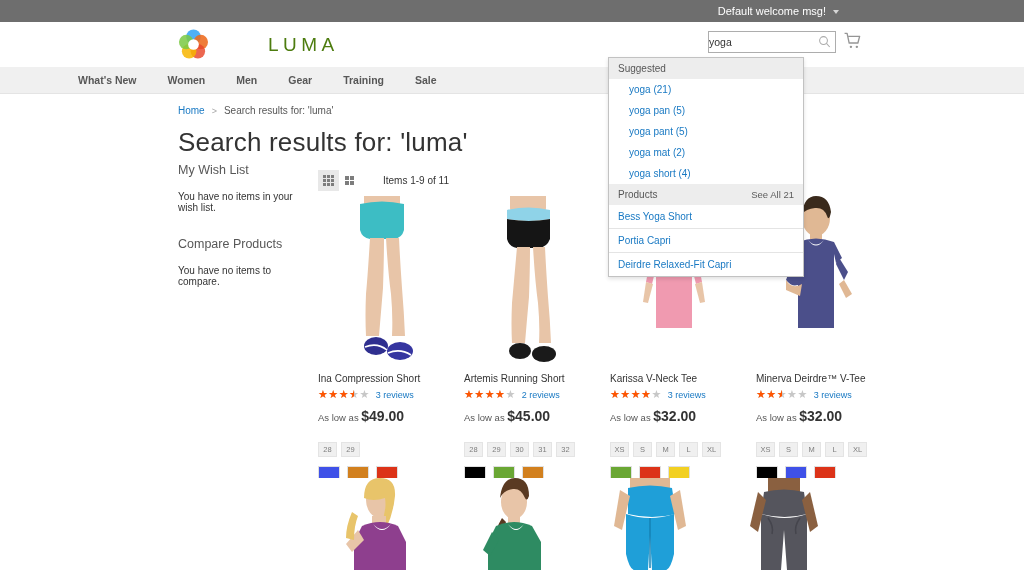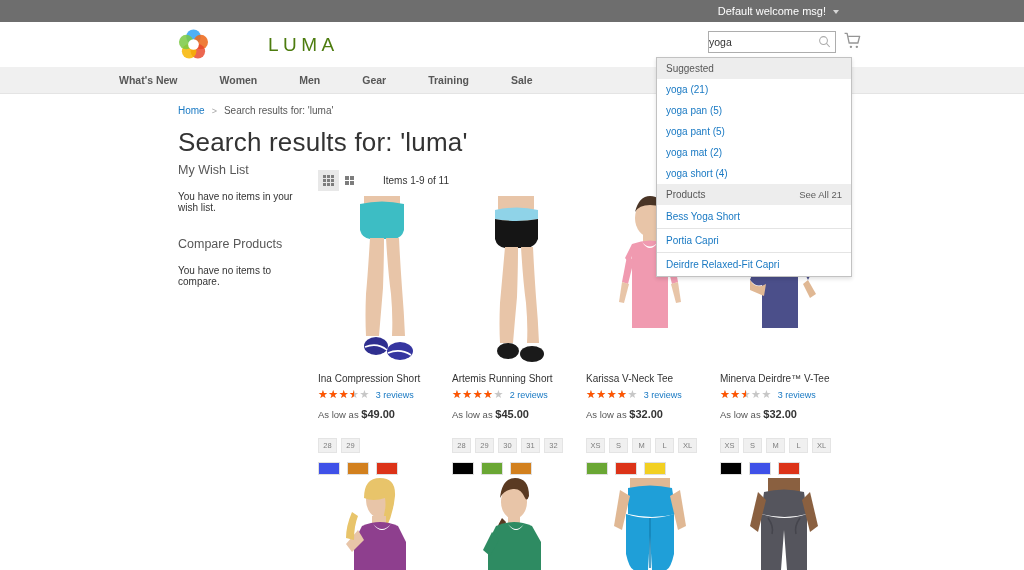--- a/index.html
+++ b/index.html
@@ -72,53 +72,53 @@
   .cart-icon {
     position: absolute;
     right: 162px; top: 9px;
     width: 19px; height: 19px;
     opacity: .62;
   }
 
   
   .autocomplete {
     position: absolute;
-    left: 656px; top: 57px;
+    left: 608px; top: 57px;
     width: 196px;
     background: #fff;
     border: 1px solid #c2c2c2;
     box-shadow: 0 2px 4px rgba(0,0,0,.12);
     z-index: 60;
   }
   .ac-section-head {
     background: #ededed;
     font-size: 10px;
     color: #575757;
     padding: 5px 9px;
     display: flex;
     justify-content: space-between;
     align-items: center;
   }
   .ac-see-all { color: #5d5d5d; font-size: 9.5px; }
   .ac-item {
     font-size: 10px;
     color: #1979c3;
-    padding: 5px 9px;
+    padding: 5px 20px;
   }
   .ac-item.product { padding: 6px 9px; border-top: 1px solid #e4e4e4; }
   .ac-item.product:first-of-type { border-top: none; }
 
   
   .nav {
     height: 27px;
     background: #f0f0f0;
     display: flex;
     align-items: center;
-    padding-left: 119px;
-    gap: 42px;
+    padding-left: 78px;
+    gap: 31px;
     border-bottom: 1px solid #e4e4e4;
   }
   .nav-item {
     font-size: 10.5px;
     font-weight: bold;
     color: #575757;
   }
 
   
   .page { position: relative; padding-left: 178px; padding-top: 11px; }
@@ -167,21 +167,21 @@
     width: 11px; height: 11px;
   }
 
   
   .products {
     position: absolute;
     left: 318px; top: 196px;
     width: 540px;
     display: grid;
     grid-template-columns: repeat(4, 128px);
-    gap: 0 6px;
+    gap: 0 18px;
   }
   .card { width: 128px; }
   .card-photo {
     height: 168px;
     position: relative;
     overflow: hidden;
     background: #fff;
   }
   .card-photo svg { position: absolute; left: 0; top: 0; }
   .card-name {
@@ -194,21 +194,21 @@
   .stars { position: relative; font-size: 11px; line-height: 1; letter-spacing: 0.5px; }
   .stars-bg { color: #c7c7c7; }
   .stars-fg {
     position: absolute; left: 0; top: 0;
     color: #ff5501;
     overflow: hidden;
     white-space: nowrap;
   }
   .reviews { font-size: 9px; color: #1979c3; }
   .price-row { font-size: 9.5px; color: #575757; margin-top: 8px; }
-  .price-row b { color: #333; font-size: 11px; text-align: right; }
+  .price-row b { color: #333; font-size: 14px; text-align: right; }
   .sizes { display: flex; gap: 4px; margin-top: 18px; flex-wrap: wrap; }
   .size-box {
     min-width: 19px; height: 15px;
     background: #f0f0f0;
     border: 1px solid #e4e4e4;
     font-size: 7.5px;
     color: #7d7d7d;
     display: flex; align-items: center; justify-content: center;
     padding: 0 3px;
   }

